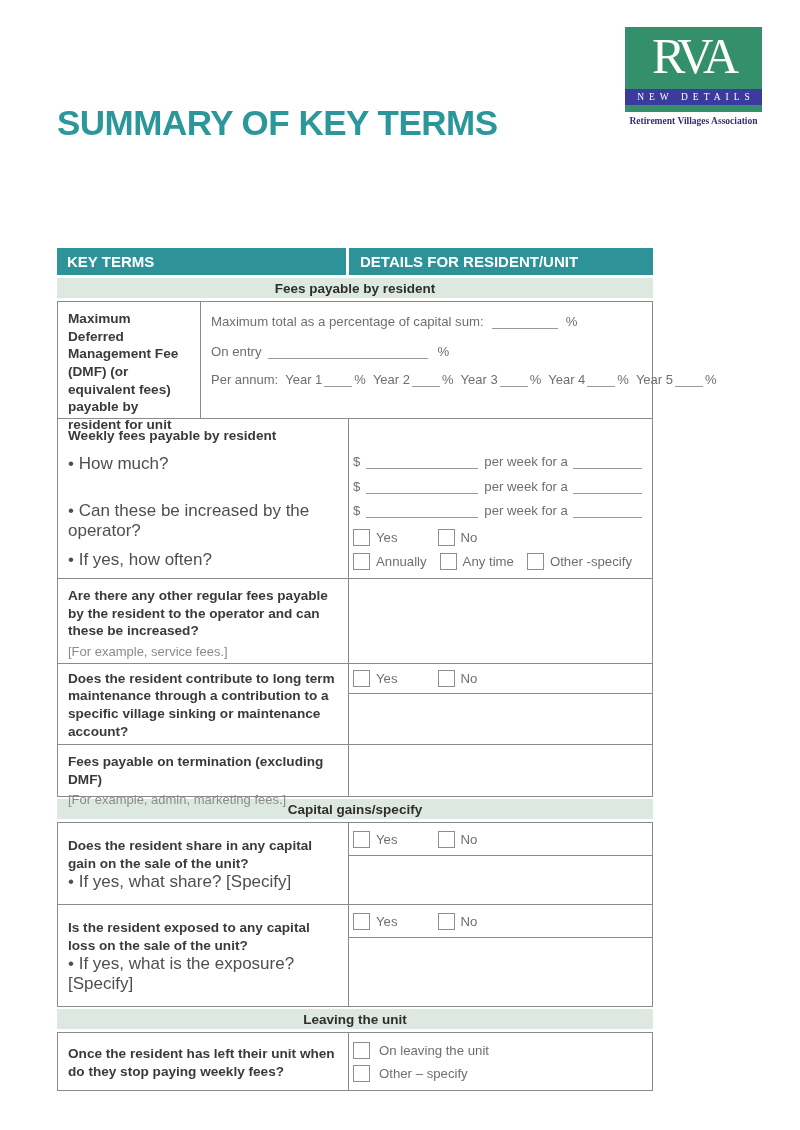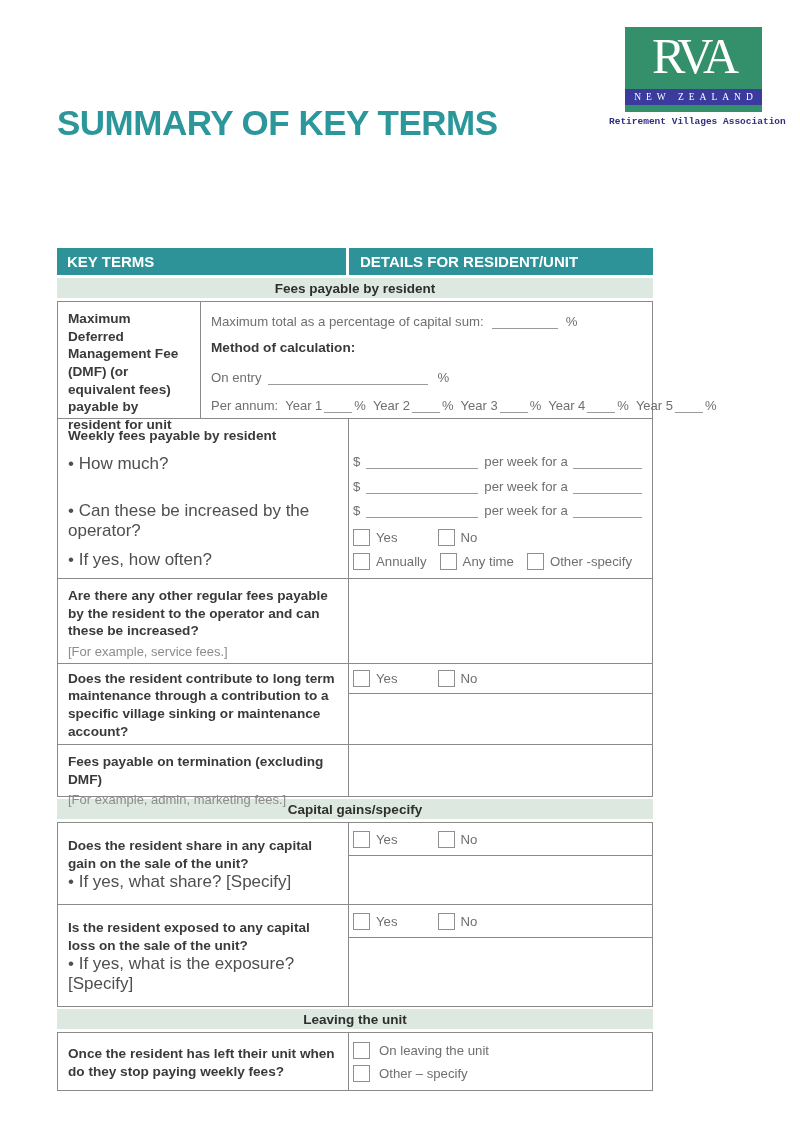--- a/index.html
+++ b/index.html
@@ -12,21 +12,21 @@
     color: #3a3a3a;
     overflow: hidden;
   }
   
   .logo { position: absolute; top: 27px; right: 38px; width: 137px; }
   .logo-box { background: #34906a; height: 62px; display:flex; align-items:center; justify-content:center; }
   .logo-rva { font-family:"Liberation Serif", serif; color:#fff; font-size:50px; letter-spacing:-4px; line-height:1; padding-bottom:4px; }
   .logo-blue { background:#3b3a9d; height:16px; display:flex; align-items:center; justify-content:center;
                color:#fff; font-family:"Liberation Serif", serif; font-size:9.5px; letter-spacing:5px; text-indent:5px; }
   .logo-strip { background:#34906a; height:7px; }
-  .logo-tagline { margin:4px -16px 0 -16px; text-align:center; font-family:Liberation Mono, monospace;
+  .logo-tagline { margin:4px -16px 0 -16px; text-align:center; font-family:Liberation Serif, serif;
                   font-weight:bold; font-size:9.5px; color:#302f7c; white-space:nowrap; }
   
   .title { position:absolute; left:57px; top:103px; font-size:35px; font-weight:bold; color:#2b979b; letter-spacing:-0.5px; }
   .fields { position:absolute; left:57px; top:159px; width:510px; }
   .field-line { display:flex; align-items:flex-end; font-weight:bold; font-size:14px; color:#3a3a3a; height:19px; margin-bottom:13px; }
   .blankline { flex:1; border-bottom:1.6px solid #3c3c3c; height:15px; margin-left:7px; }
   .date-blank { margin-left:18px; font-weight:bold; letter-spacing:1px; }
   
   .tbl { position:absolute; left:57px; top:248px; width:596px; font-size:13.2px; }
   .thead { display:flex; height:27px; }
@@ -87,21 +87,21 @@
 </style>
 </head>
 <body>
 
 <div class="page">
 
   <div class="logo">
     <div class="logo-box">
       <span class="logo-rva">RVA</span>
     </div>
-    <div class="logo-blue">NEW ZEALAND</div>
+    <div class="logo-blue">NEW DETAILS</div>
     <div class="logo-strip"></div>
     <div class="logo-tagline">Retirement Villages Association</div>
   </div>
 
   <div class="title">SUMMARY OF KEY TERMS</div>
 
 
   <div class="tbl">
 
     <div class="thead">
@@ -116,21 +116,20 @@
       <div class="row r1">
         <div class="cl w-narrow">
           <div class="term">Maximum Deferred Management Fee (DMF) (or equivalent fees) payable by resident for unit</div>
         </div>
         <div class="cr dmf-cr">
           <div class="line line1">
             <span>Maximum total as a percentage of capital sum:</span>
             <span class="bl w66"></span>
             <span>%</span>
           </div>
-          <div class="method">Method of calculation:</div>
           <div class="line line-entry">
             <span>On entry</span>
             <span class="bl w160"></span>
             <span>%</span>
           </div>
           <div class="line line-years">
             <span>Per annum:</span>
             <span class="yseg">
               <span>Year 1</span>
               <span class="bl yblank"></span>

